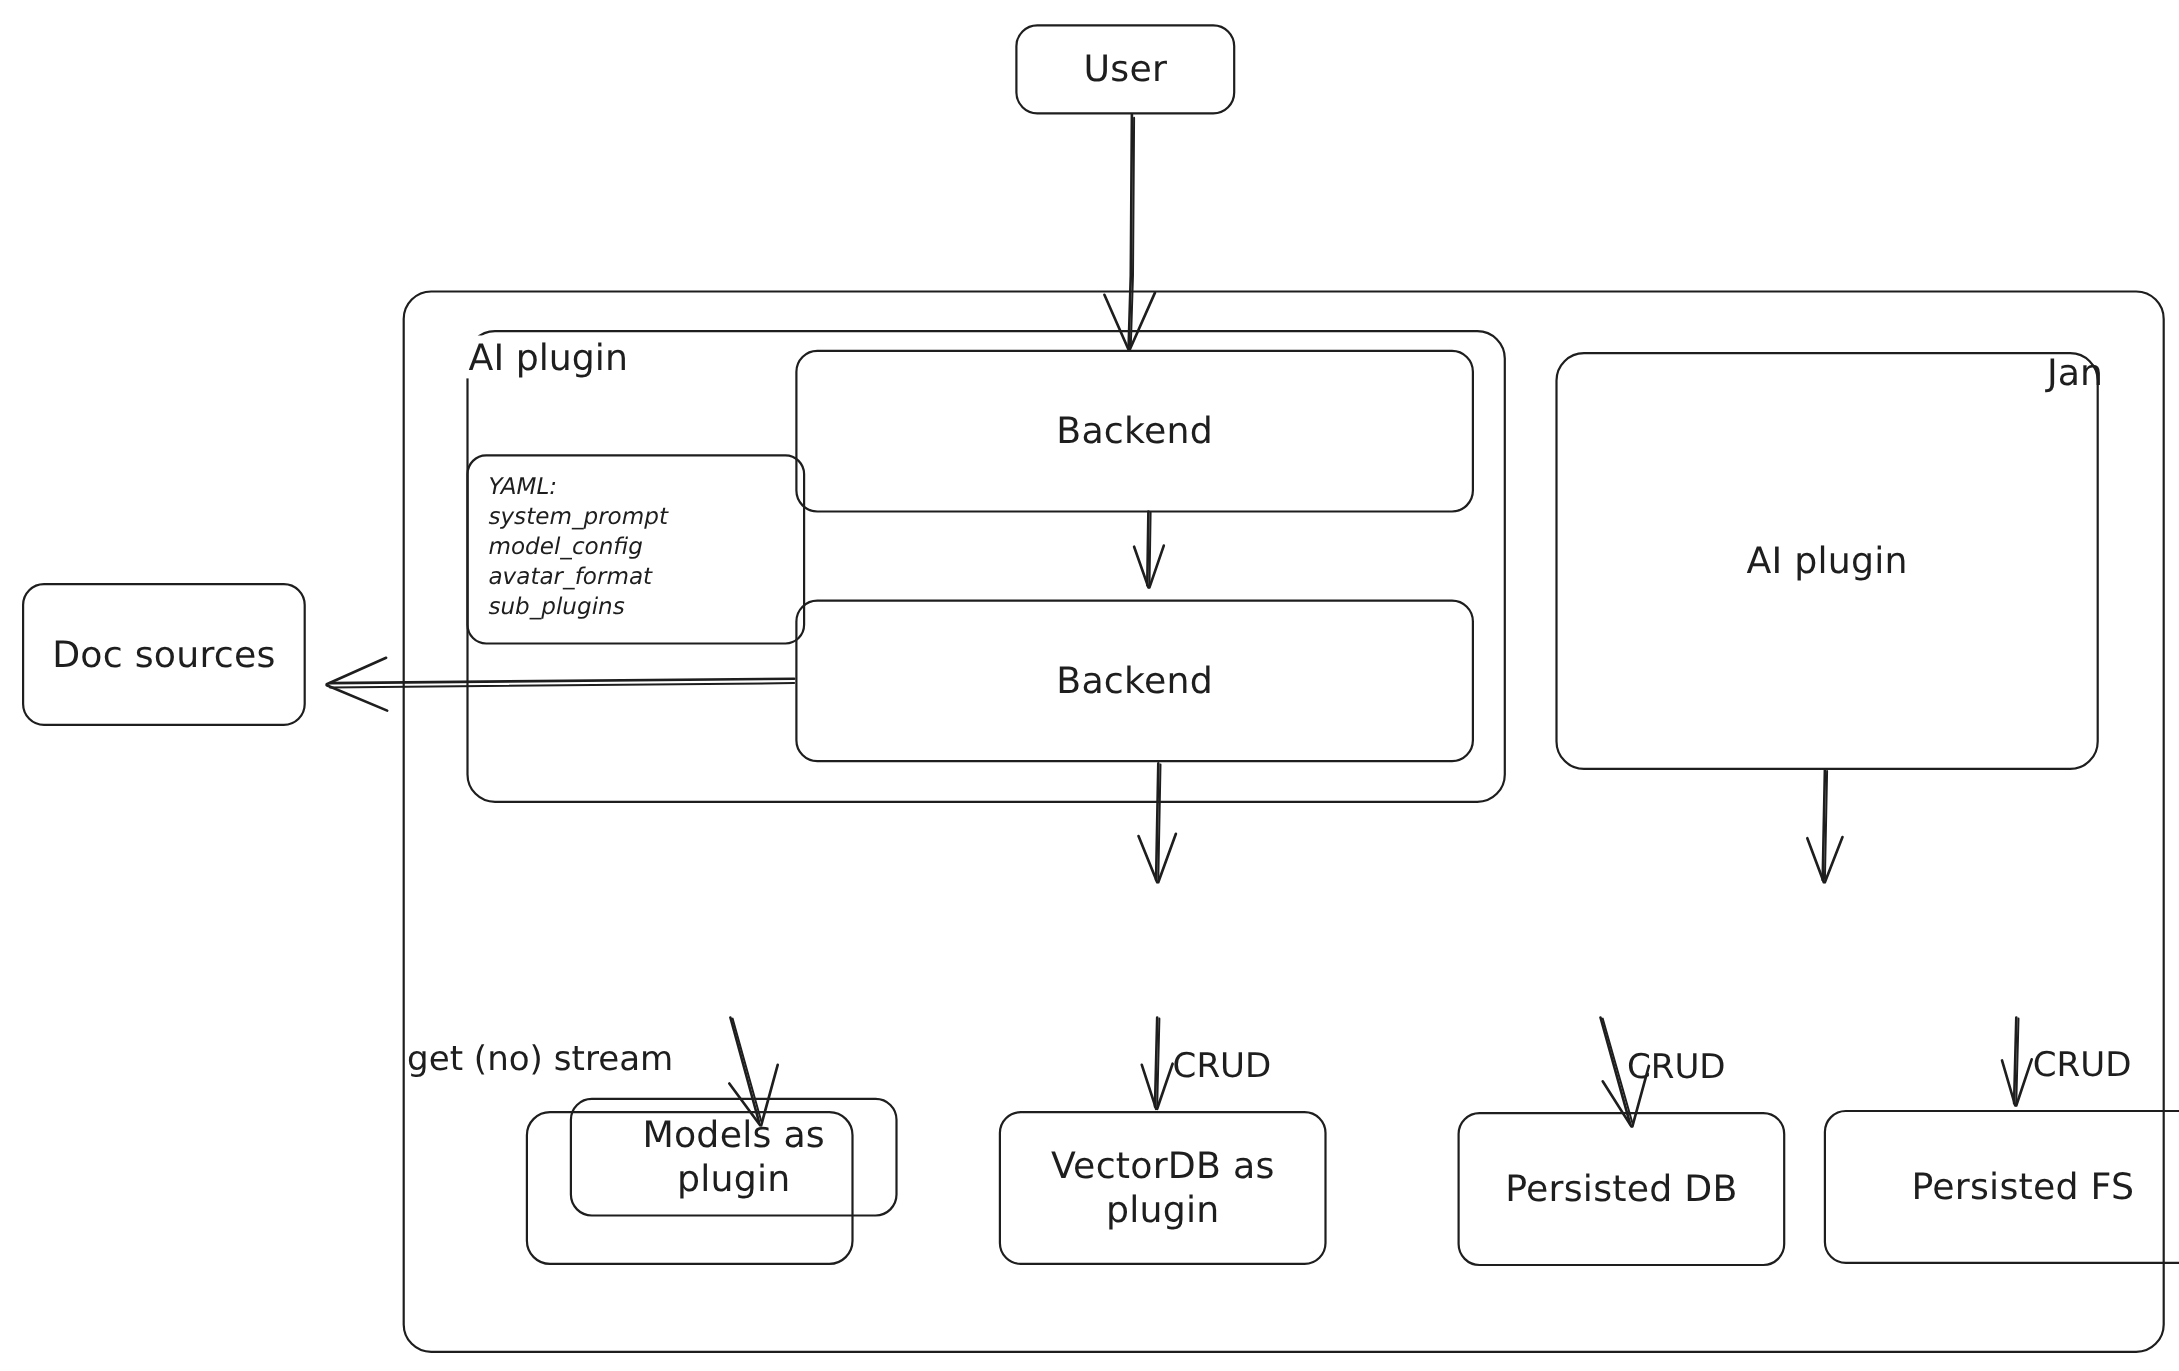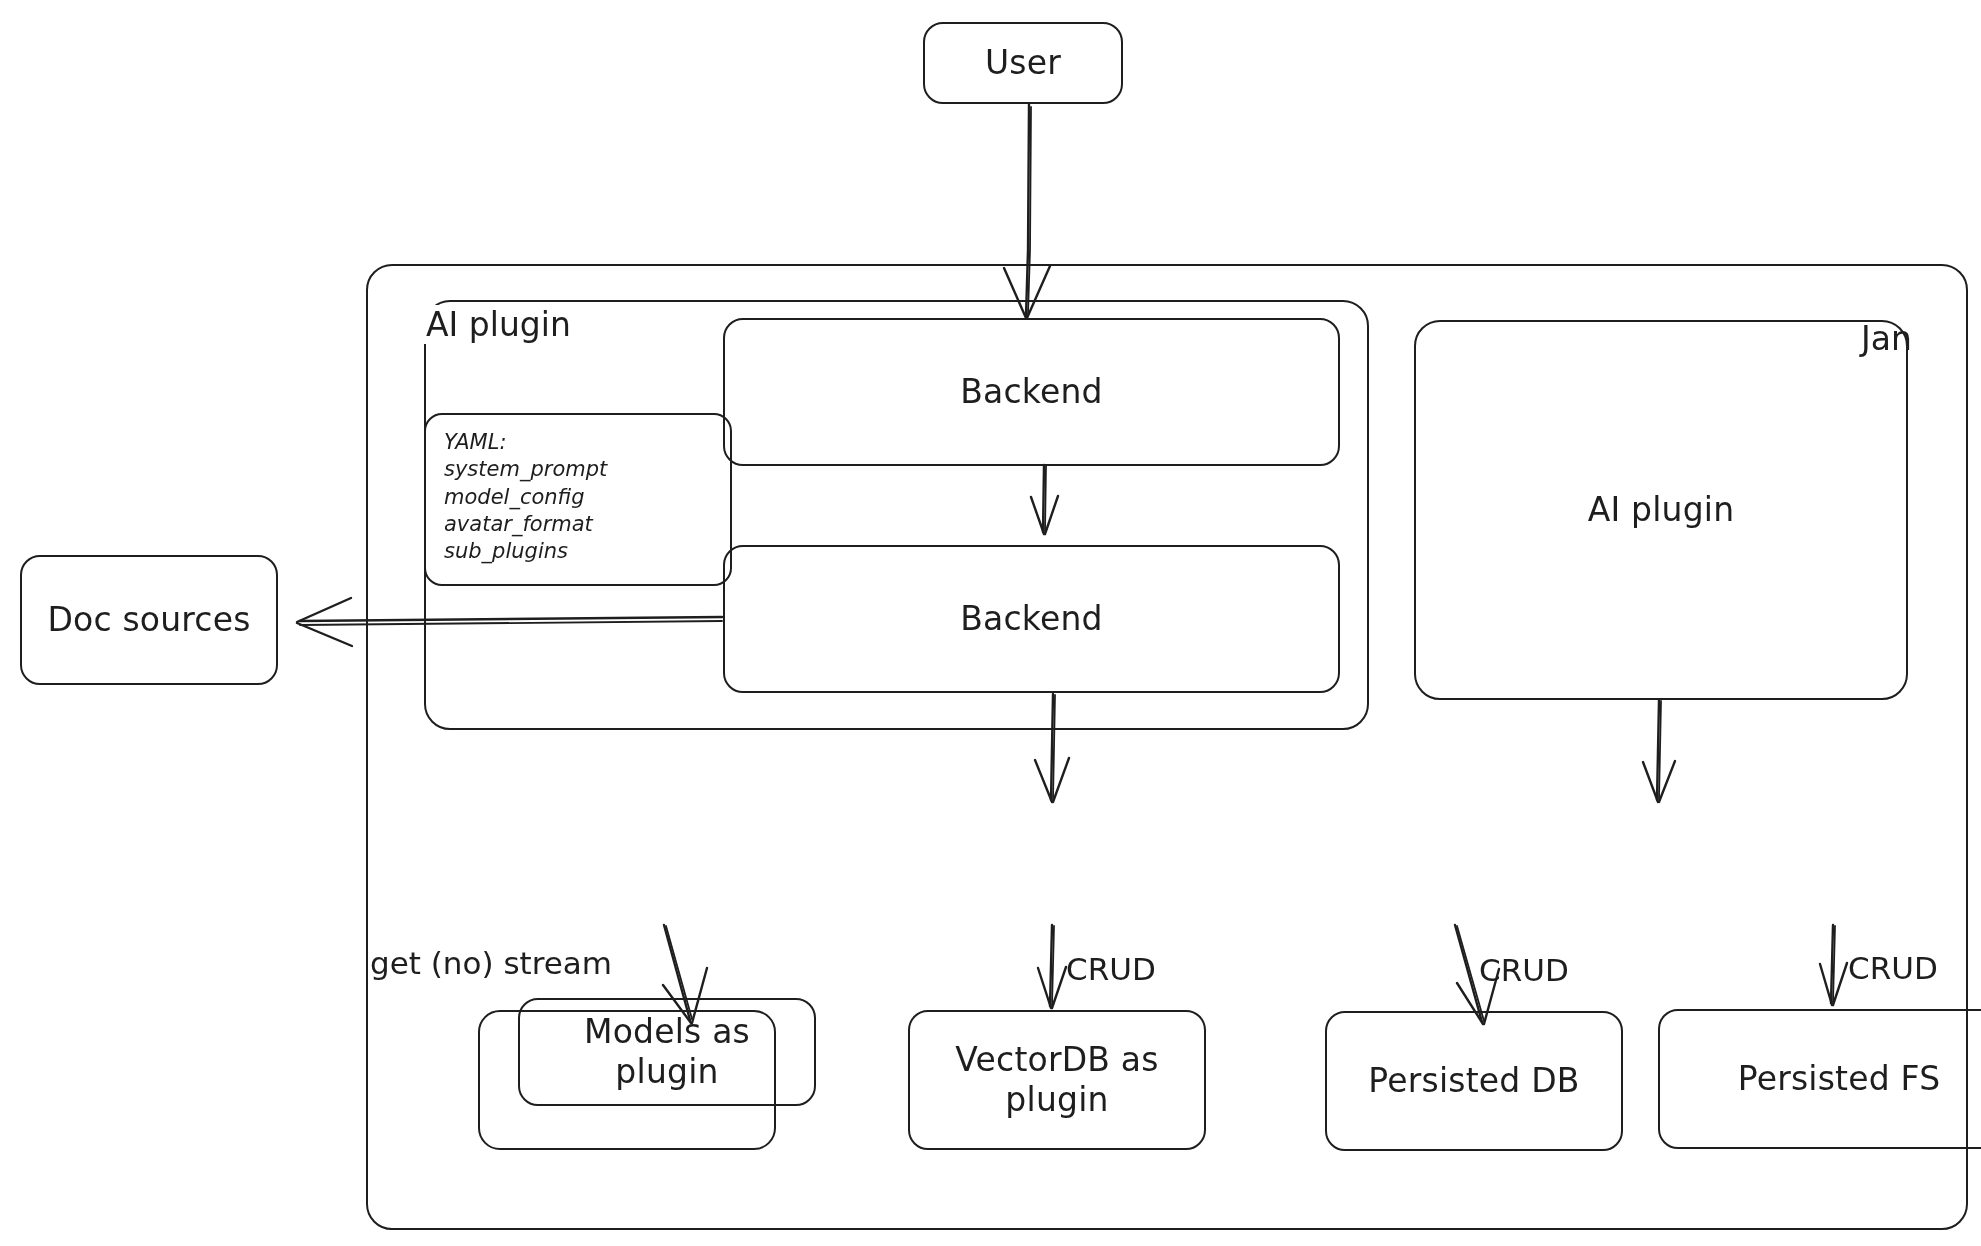--- a/index.html
+++ b/index.html
@@ -189,21 +189,21 @@
     <div class="yaml-line">system_prompt</div>
     <div class="yaml-line">model_config</div>
     <div class="yaml-line">avatar_format</div>
     <div class="yaml-line">sub_plugins</div>
   </div>
 
   <div class="node r-lg" style="left:1414px; top:320px; width:494px; height:380px;">
     <span class="lbl">AI plugin</span>
   </div>
 
-  <div class="node r-md" style="left:20px; top:555px; width:258px; height:130px;">
+  <div class="node r-md" style="left:20px; top:530px; width:258px; height:130px;">
     <span class="lbl">Doc sources</span>
   </div>
 
 
   <div class="edge-label" style="left:370px; top:944px;">get (no) stream</div>
   <div class="edge-label" style="left:1066px; top:950px;">CRUD</div>
   <div class="edge-label" style="left:1479px; top:951px;">CRUD</div>
   <div class="edge-label" style="left:1848px; top:949px;">CRUD</div>
 
   <div class="ghost r-sm" style="left:478px; top:1010px; width:298px; height:140px; border-radius:22px;"></div>

